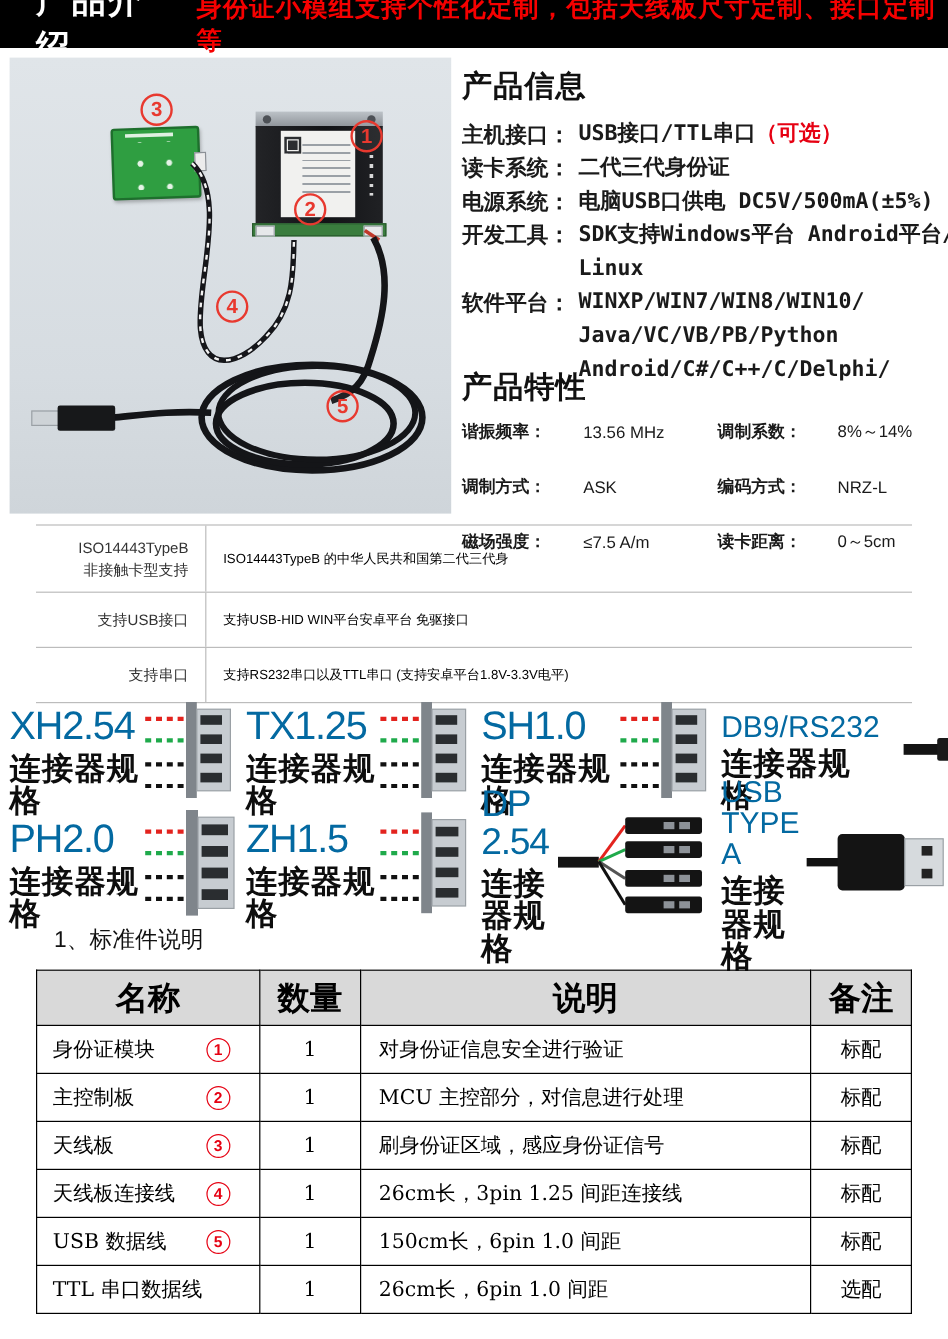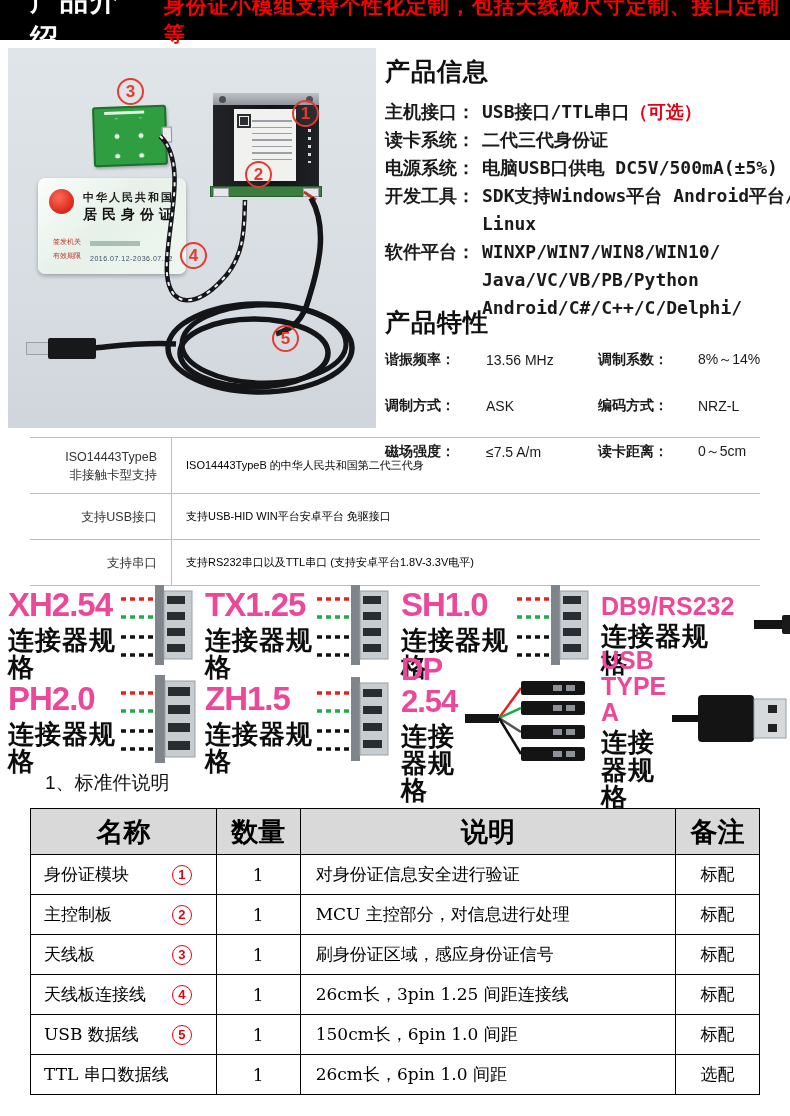--- a/index.html
+++ b/index.html
@@ -85,21 +85,21 @@
                font-size:12.5px; color:#333; line-height:18px; }
   .spec-content { flex:1; display:flex; align-items:center; padding:8px 10px 8px 14px;
                   font-size:11px; color:#000000; }
   .spec-row:nth-child(1) { height:56px; } .spec-row:nth-child(2), .spec-row:nth-child(3) { height:46px; }
 
   
   .connectors { position:absolute; left:0; top:578px; width:790px; }
   .conn-grid { display:grid; grid-template-columns:197px 196px 200px 197px; grid-auto-rows:94px; }
   .conn-cell { display:flex; align-items:center; padding-left:8px; }
   .conn-text { line-height:1.05; }
-  .conn-name { font-weight:bold; color:#ec4899; letter-spacing:-1px; font-size:33px;margin-top:20px; }
+  .conn-name { font-weight:normal; color:#0369a1; letter-spacing:-1px; font-size:33px;margin-top:20px; }
   .conn-name.med { font-size:25px; letter-spacing:0; }
   .conn-name.dp { font-size:31px; letter-spacing:-1px; }
   .conn-label { font-weight:bold; color:#0d0d0d; font-size:26px; letter-spacing:1px; margin-top:4px; }
   .conn-cell svg { flex:0 0 auto; }
 
   
   .parts-heading { position:absolute; left:45px; top:770px; font-size:19px; color:#111; }
   .parts-table { position:absolute; left:30px; top:808px; width:730px; border-collapse:collapse;
                  font-family:"DejaVu Serif","Liberation Serif",serif; }
   .parts-table th, .parts-table td { border:1.5px solid #000; }
@@ -134,29 +134,20 @@
     </div>
     <div class="module-bracket"></div>
     <div class="module-body">
       <div class="module-label">
         <div class="module-qr"></div>
       </div>
       <div class="module-marks"></div>
     </div>
     <div class="module-pcb"></div>
 
-    <div class="id-card">
-      <div class="card-emblem"></div>
-      <div class="card-country">中华人民共和国</div>
-      <div class="card-title">居民身份证</div>
-      <div class="card-issue">签发机关</div>
-      <div class="card-issue-bar"></div>
-      <div class="card-valid">有效期限</div>
-      <div class="card-valid-val">2016.07.12-2036.07.12</div>
-    </div>
 
     <svg class="cable-svg" viewBox="0 0 368 380">
 
       <path d="M152,88 C182,116 156,186 159,226 C162,262 190,258 214,232 C238,208 236,176 237,152" fill="none" stroke="#15161a" stroke-width="4.5"></path>
       <path d="M152,88 C182,116 156,186 159,226 C162,262 190,258 214,232 C238,208 236,176 237,152" fill="none" stroke="#f2f2f2" stroke-width="2" stroke-dasharray="4 6"></path>
 
       <path d="M296,144 l12,8" fill="none" stroke="#c0392b" stroke-width="3"></path>
 
       <path d="M303,150 C320,180 311,218 301,250 C295,272 286,280 268,286" fill="none" stroke="#141518" stroke-width="5.5"></path>
 

